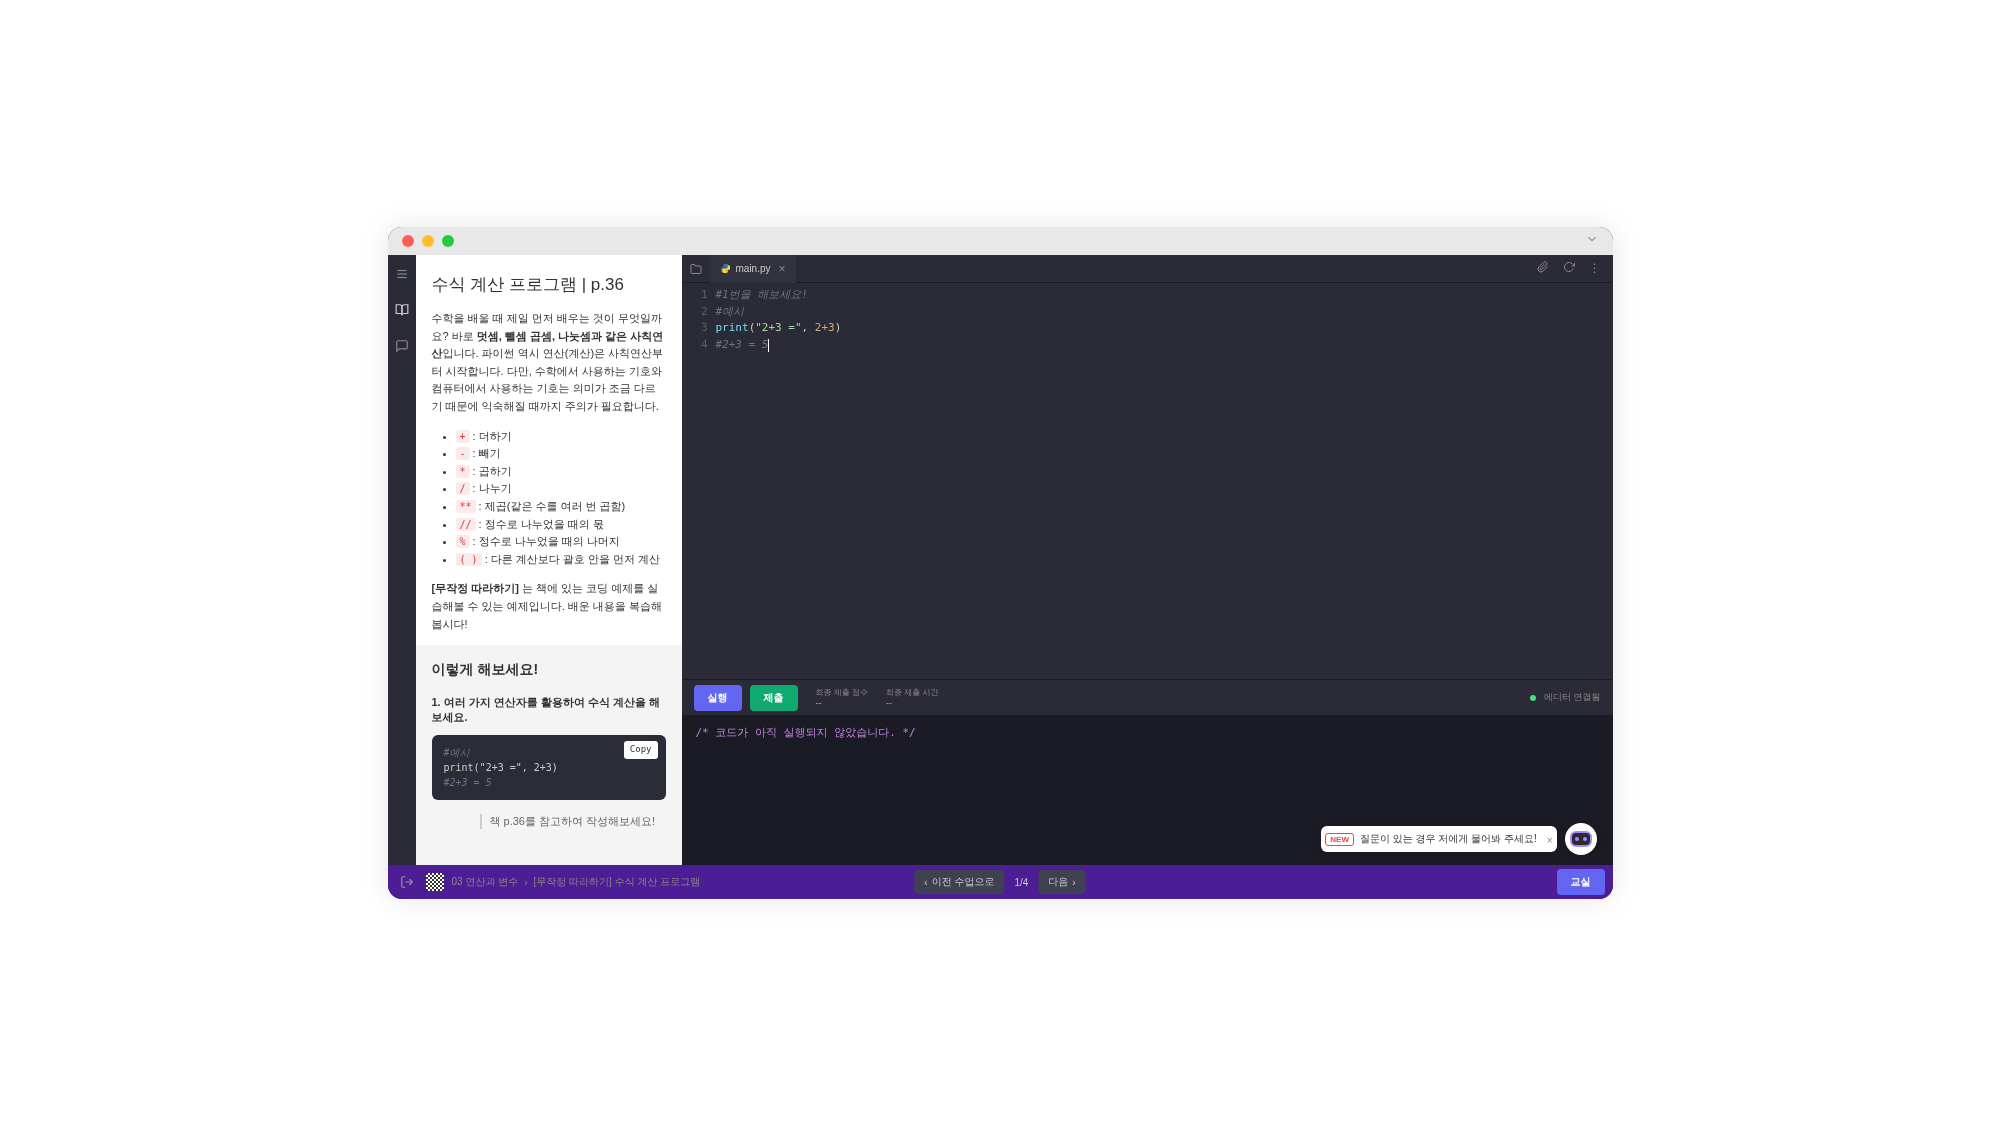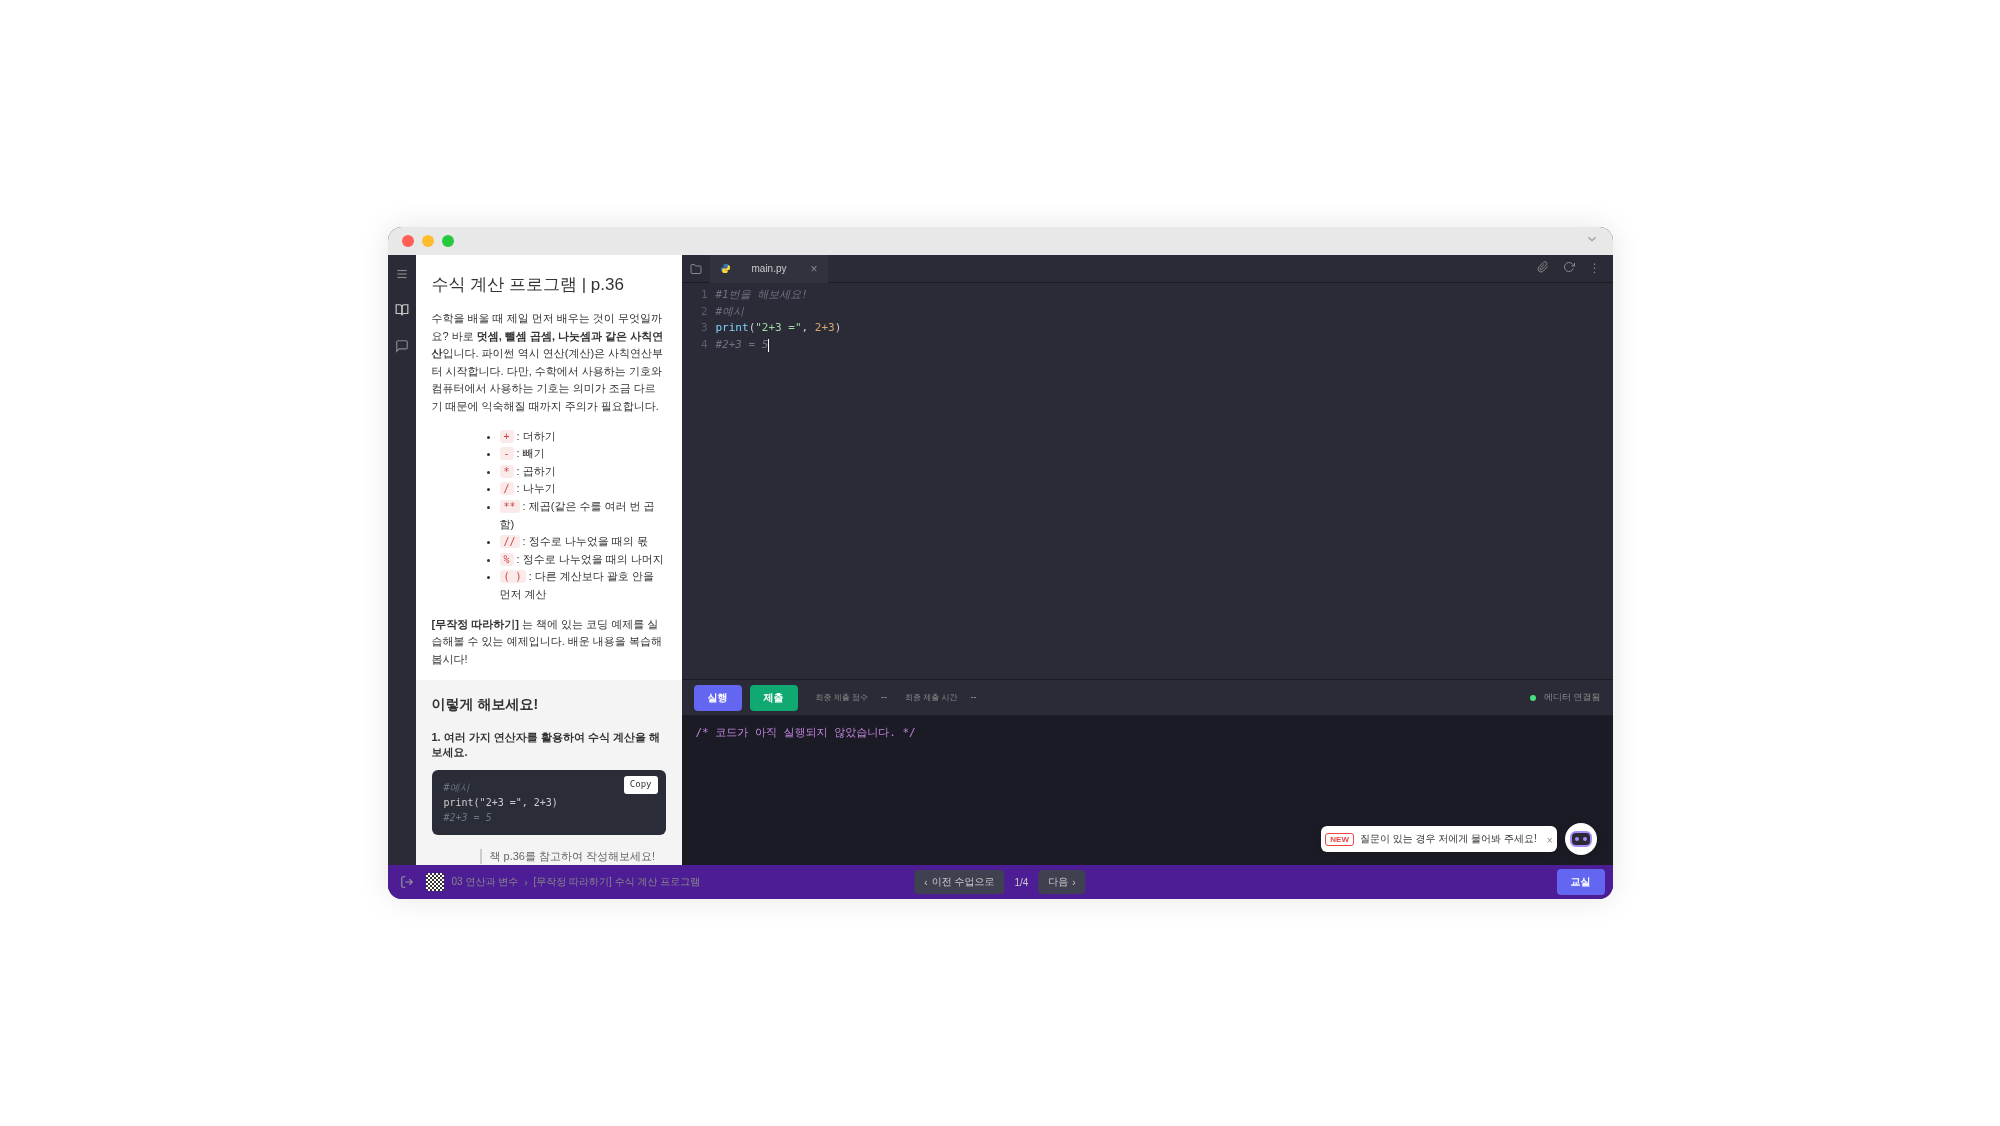--- a/index.html
+++ b/index.html
@@ -84,21 +84,20 @@
 .desc b { font-weight: 700; }
 .op-list {
   list-style: disc;
   padding-left: 24px;
   margin: 12px 0;
 }
 .op-list li {
   font-size: 11px;
   color: #333;
   line-height: 1.6;
-  margin-left: 44px;
 }
 .op-code {
   background: #fbeaea;
   color: #d24040;
   padding: 1px 4px;
   border-radius: 3px;
   font-family: monospace;
   font-size: 10px;
 }
 .note {
@@ -174,21 +173,21 @@
   justify-content: center;
   color: #888;
   cursor: pointer;
 }
 .file-tab {
   height: 28px;
   background: #31323e;
   display: flex;
   align-items: center;
   padding: 0 10px;
-  gap: 20px;
+  gap: 4px;
   font-size: 10px;
   color: #ccc;
   cursor: pointer;
 }
 .py-badge {
   width: 12px; height: 12px;
   display: inline-flex;
   align-items: center;
   justify-content: center;
 }
@@ -264,23 +263,23 @@
   color: #fff;
   border: none;
   padding: 6px 14px;
   border-radius: 4px;
   font-size: 10px;
   font-weight: 600;
   cursor: pointer;
 }
 .score-group {
   display: flex;
-  flex-direction: row;
+  flex-direction: column;
   margin-left: 10px;
-  gap: 13px;
+  gap: 0;
 }
 .score-label { font-size: 8px; color: #888; }
 .score-val { font-size: 9px; color: #aaa; }
 .editor-status {
   margin-left: auto;
   display: flex;
   align-items: center;
   gap: 8px;
   font-size: 9px;
   color: #888;

